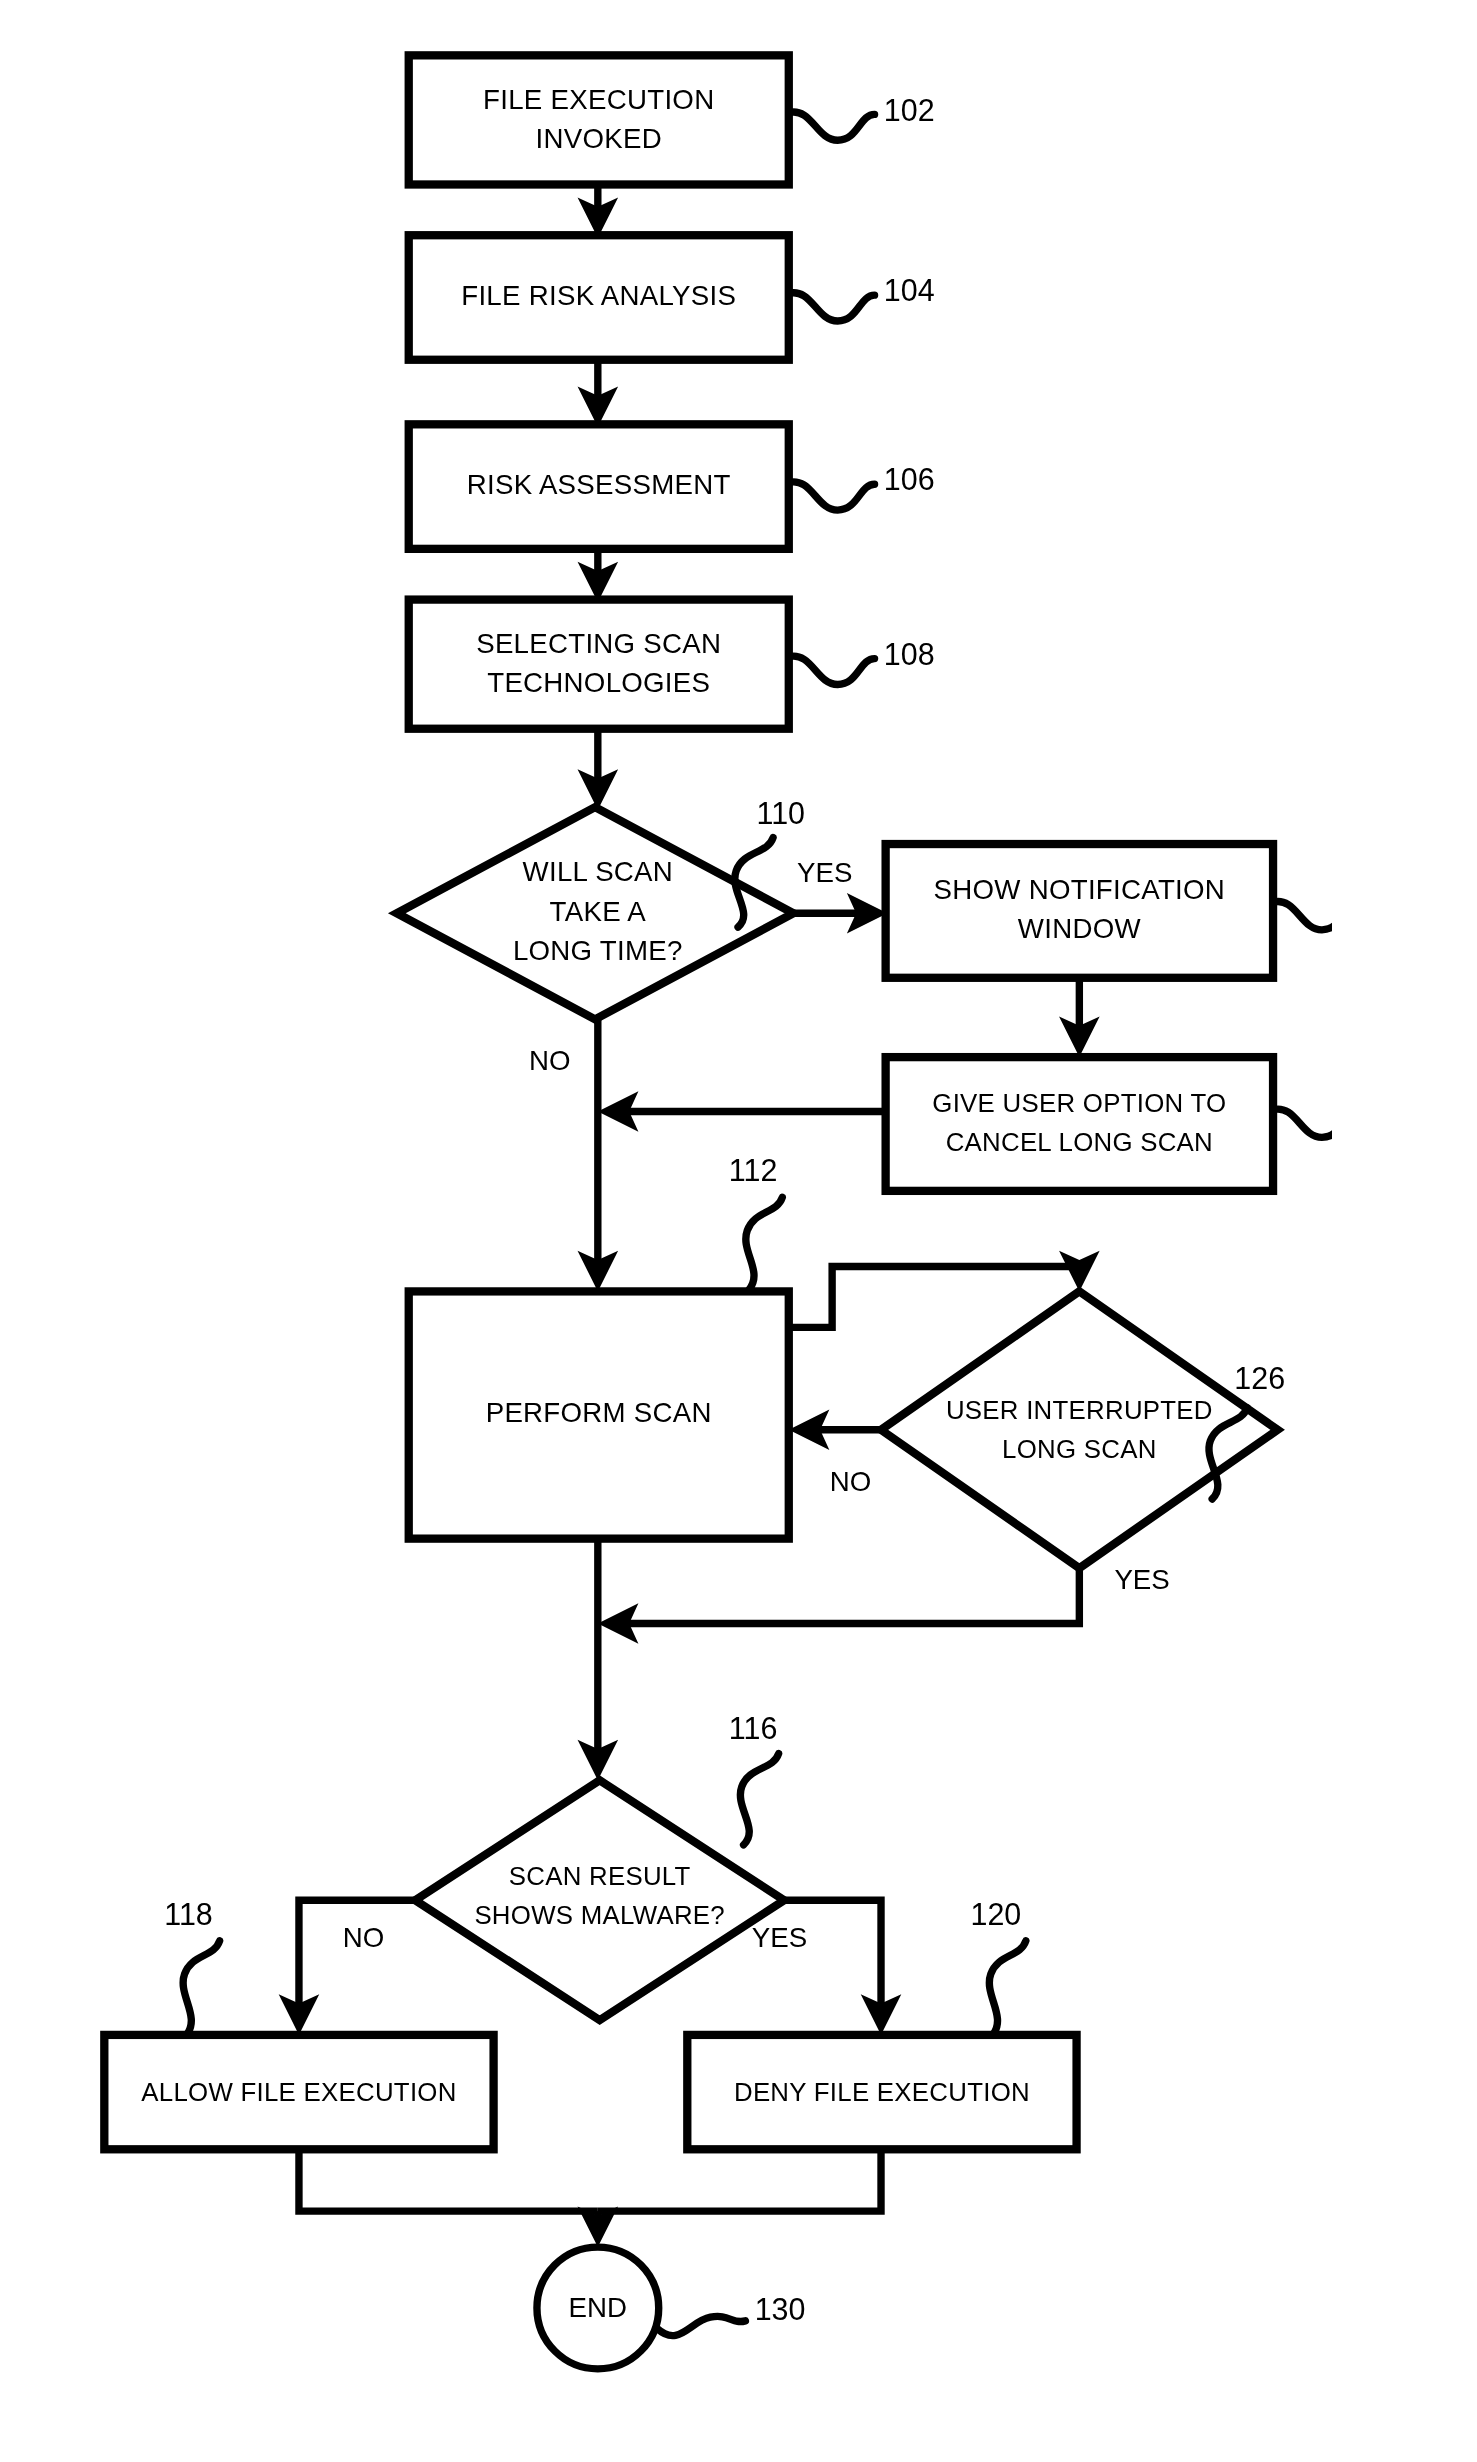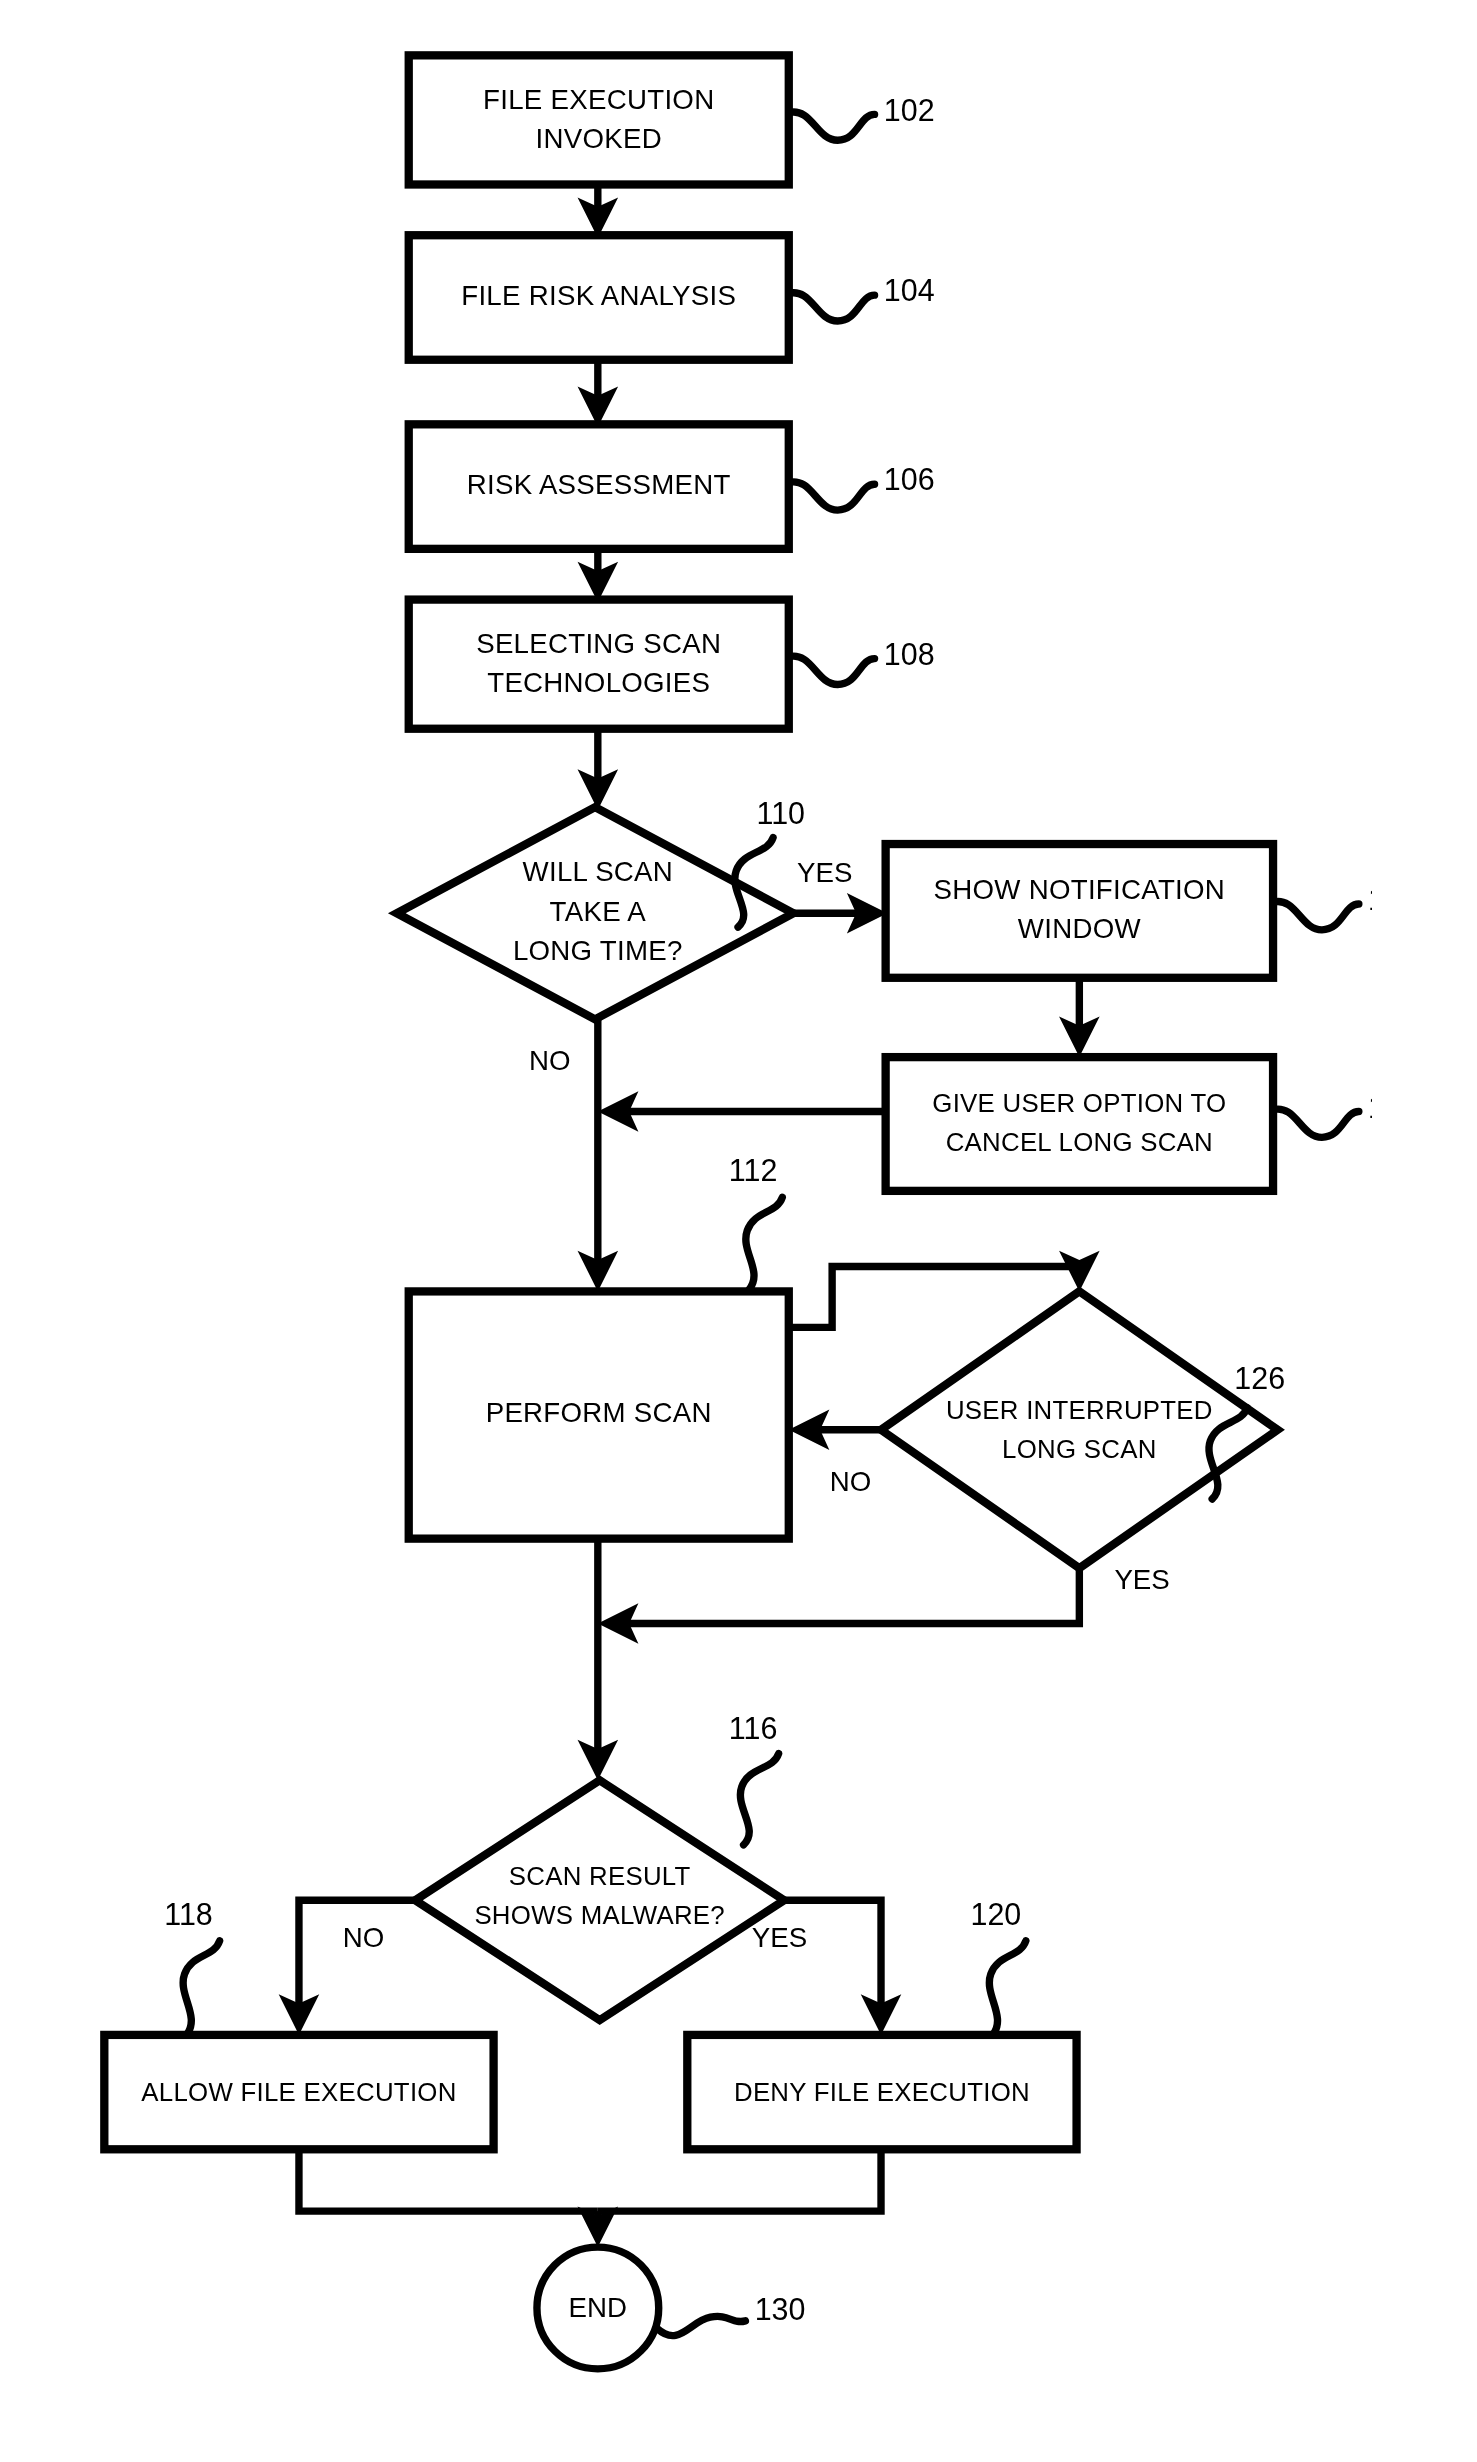--- a/index.html
+++ b/index.html
@@ -10,21 +10,20 @@
   }
   body {
     font-family: "Liberation Sans", sans-serif;
   }
   #sheet {
     position: relative;
     width: 1332px;
     height: 2462px;
     background: #ffffff;
     overflow: hidden;
-    padding-left: 40px;
   }
   #flow-svg {
     position: absolute;
     top: 0;
     left: 0;
     width: 1477px;
     height: 2462px;
     display: block;
   }
   .shape-stroke {

